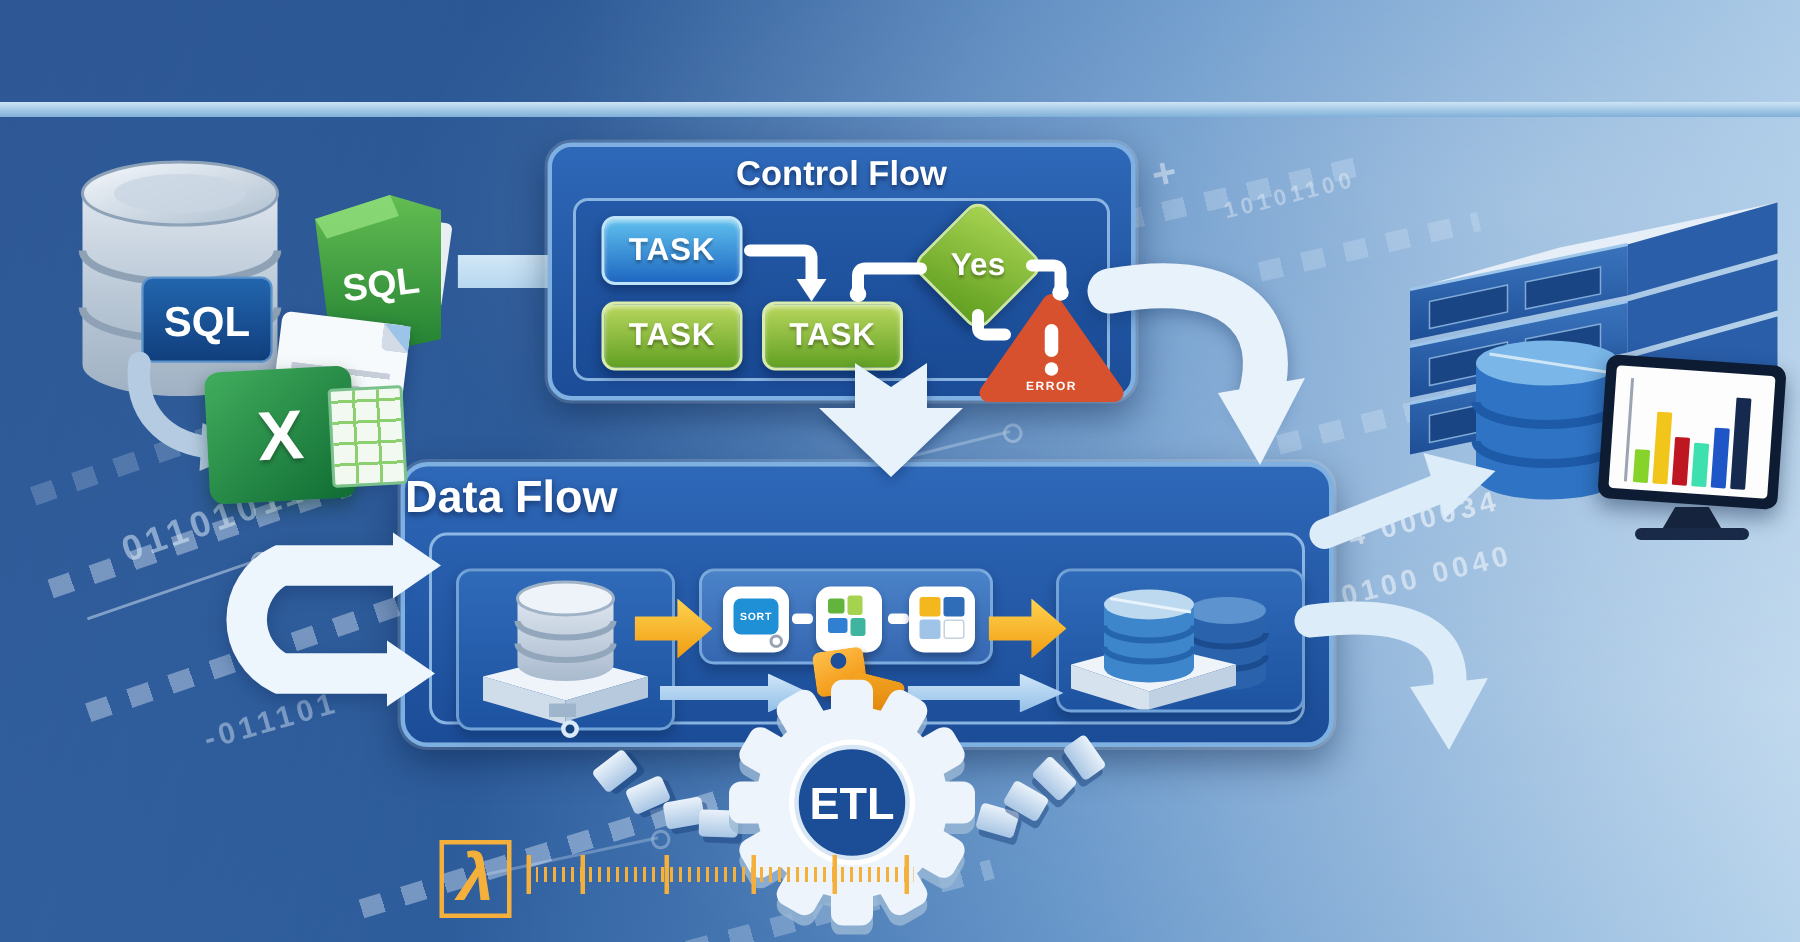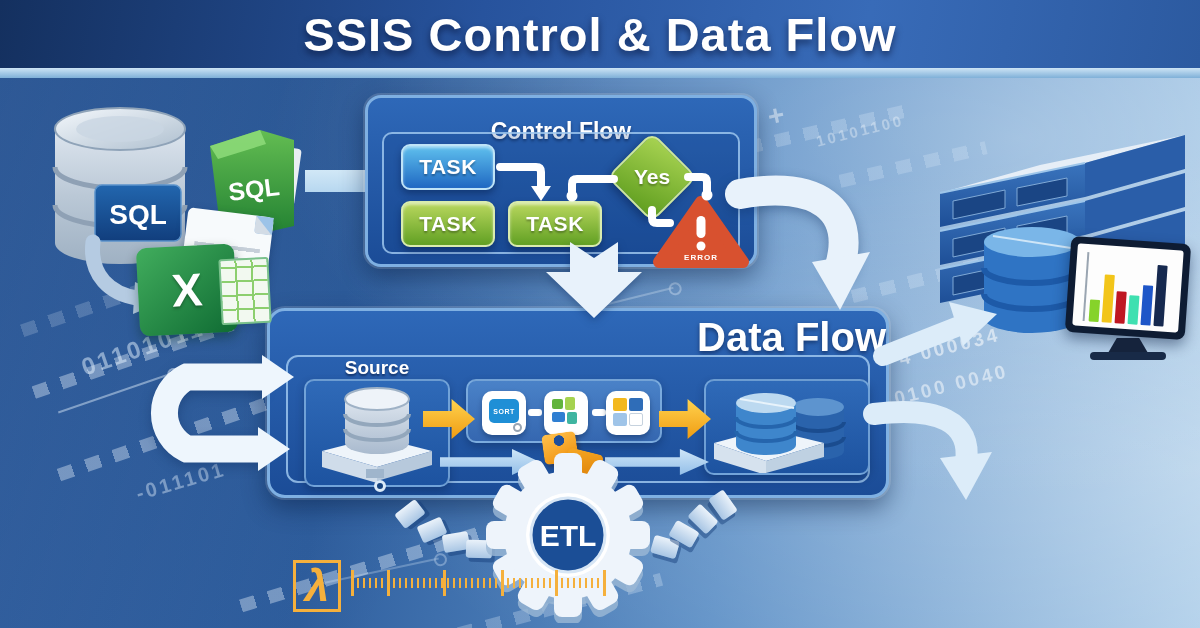--- a/index.html
+++ b/index.html
@@ -53,21 +53,21 @@
     border:2px solid #7ac18c; border-radius:3px; transform:rotate(-3deg); z-index:5;
     background-image:repeating-linear-gradient(0deg, transparent 0 12px, #8ccf6e 12px 14px),
                      repeating-linear-gradient(90deg, transparent 0 14px, #8ccf6e 14px 16px); }
 
   
   .cf-box { left:365px; top:95px; width:392px; height:172px; z-index:4;
     background:linear-gradient(180deg,#2e68b8 0%,#1b4c97 100%);
     border:3px solid #7fb0e2; border-radius:16px;
     box-shadow:0 0 0 2px rgba(255,255,255,.15), 0 10px 25px rgba(5,25,60,.45); }
   .cf-title { position:absolute; top:4px; left:0; width:100%; text-align:center;
-    color:#fff; font-size:23px; font-weight:bold; text-shadow:0 2px 3px rgba(0,10,40,.5);margin-top:16px; }
+    color:#fff; font-size:23px; font-weight:bold; text-shadow:0 2px 3px rgba(0,10,40,.5); }
   .cf-inner { position:absolute; left:14px; right:14px; top:34px; bottom:10px;
     border:2px solid rgba(165,205,242,.8); border-radius:10px; background:rgba(15,60,130,.2); }
   .task { position:absolute; width:94px; height:46px; border-radius:9px;
     display:flex; align-items:center; justify-content:center; color:#fff; font-size:21px;
     font-weight:800; letter-spacing:.5px; text-shadow:0 2px 2px rgba(0,0,0,.3);
     box-shadow:inset 0 2px 3px rgba(255,255,255,.5), 0 4px 7px rgba(0,20,60,.4); }
   .task-blue { left:33px; top:46px; background:linear-gradient(180deg,#5fc0ee,#1f68c2); border:2px solid #bfe4f7; }
   .task-green { background:linear-gradient(180deg,#b9d75e,#61a023); border:2px solid #d9ecae; }
   .tg1 { left:33px; top:103px; } .tg2 { left:140px; top:103px; }
   .diamond { position:absolute; left:252px; top:47px; width:64px; height:64px;
@@ -75,22 +75,22 @@
     transform:rotate(45deg); box-shadow:0 4px 8px rgba(0,20,60,.4); }
   .diamond span { position:absolute; inset:0; display:flex; align-items:center; justify-content:center;
     transform:rotate(-45deg); color:#fff; font-size:21px; font-weight:800; text-shadow:0 2px 2px rgba(0,0,0,.3); }
   .err-svg { position:absolute; left:283px; top:96px; width:100px; height:78px; overflow:visible; }
 
   
   .df-box { left:267px; top:308px; width:622px; height:190px; z-index:4;
     background:linear-gradient(180deg,#2e68b8 0%,#1b4c97 100%);
     border:3px solid #7fb0e2; border-radius:18px;
     box-shadow:0 0 0 2px rgba(255,255,255,.15), 0 10px 25px rgba(5,25,60,.45); }
-  .df-title { position:absolute; top:4px; left:0; width:100%; text-align:right;
-    color:#fff; font-size:40px; font-weight:bold; text-shadow:0 2px 4px rgba(0,10,40,.5); }
+  .df-title { position:absolute; top:4px; left:0; width:100%; text-align:left;
+    color:#fff; font-size:30px; font-weight:bold; text-shadow:0 2px 4px rgba(0,10,40,.5); }
   .df-inner { position:absolute; left:16px; right:16px; top:44px; bottom:12px;
     border:2px solid rgba(165,205,242,.8); border-radius:12px; }
   .df-label { position:absolute; top:46px; text-align:center; color:#fff; font-size:19px;
     font-weight:bold; text-shadow:0 2px 2px rgba(0,10,40,.5); }
   .sub-panel { position:absolute; border-radius:10px;
     background:linear-gradient(180deg,#2f6ab8,#1d53a0); border:2px solid rgba(150,195,235,.65);
     box-shadow:0 4px 8px rgba(5,25,60,.3); }
   .src-panel { left:34px; top:68px; width:146px; height:108px; }
   .tr-panel  { left:196px; top:68px; width:196px; height:64px; background:linear-gradient(180deg,#4a82c8,#3567b0); }
   .dest-panel{ left:434px; top:68px; width:166px; height:96px; }
@@ -159,23 +159,20 @@
   <div class="dash-row" style="left:455px; top:600px; width:210px; transform:rotate(-15deg); opacity:.7;"></div>
   <div class="dash-row" style="left:745px; top:122px; width:170px; transform:rotate(-13deg); opacity:.6;"></div>
   <div class="dash-row" style="left:838px; top:158px; width:150px; transform:rotate(-13deg); opacity:.55;"></div>
   <div class="dash-row" style="left:850px; top:272px; width:150px; transform:rotate(-14deg); opacity:.6;"></div>
 
   <div class="node-line" style="left:55px; top:392px; width:120px; transform:rotate(-19deg);"></div>
   <div class="node-line" style="left:565px; top:300px; width:110px; transform:rotate(-14deg); opacity:.7;"></div>
   <div class="node-line" style="left:320px; top:570px; width:120px; transform:rotate(-12deg); opacity:.6;"></div>
   <span class="plus-mark" style="left:768px; top:100px; transform:rotate(-12deg);">+</span>
 
-  <div class="banner">
-    <span class="banner-title">SSIS Control &amp; Data Flow</span>
-  </div>
   <div class="banner-strip"></div>
 
   <svg class="abs" style="left:45px; top:103px; z-index:3;" width="150" height="168" viewBox="0 0 150 168">
     <defs>
       <linearGradient id="cylBody" x1="0" y1="0" x2="0" y2="1">
         <stop offset="0" stop-color="#dde5ee"></stop>
           <stop offset=".5" stop-color="#bac8d6"></stop>
           <stop offset="1" stop-color="#9fb1c3"></stop>
       </linearGradient>
       <linearGradient id="cylTop" x1="0" y1="0" x2="1" y2="1">
@@ -269,21 +266,20 @@
 
   <svg class="flow-svg" style="left:112px; top:345px;" width="185" height="140" viewBox="0 0 185 140">
     <path d="M152 32 H75 A40 40 0 0 0 75 104 H148" fill="none" stroke="#eef6fd" stroke-width="27" style="filter:drop-shadow(0 4px 6px rgba(10,40,90,.35));"></path>
     <polygon points="150,10 150,54 182,32" fill="#eef6fd"></polygon>
     <polygon points="146,82 146,126 178,104" fill="#eef6fd"></polygon>
   </svg>
 
   <div class="abs df-box">
     <div class="df-title">Data Flow</div>
     <div class="df-inner"></div>
-    <div class="df-label" style="left:34px; width:146px;">Source</div>
 
     <div class="sub-panel src-panel">
       <svg width="142" height="104" viewBox="0 0 142 104">
         <defs>
           <linearGradient id="scyl" x1="0" y1="0" x2="0" y2="1">
             <stop offset="0" stop-color="#dde5ee"></stop>
               <stop offset="1" stop-color="#a9bace"></stop>
           </linearGradient>
         </defs>
         <polygon points="16,70 71,56 126,70 71,86" fill="#eef4fa"></polygon>

